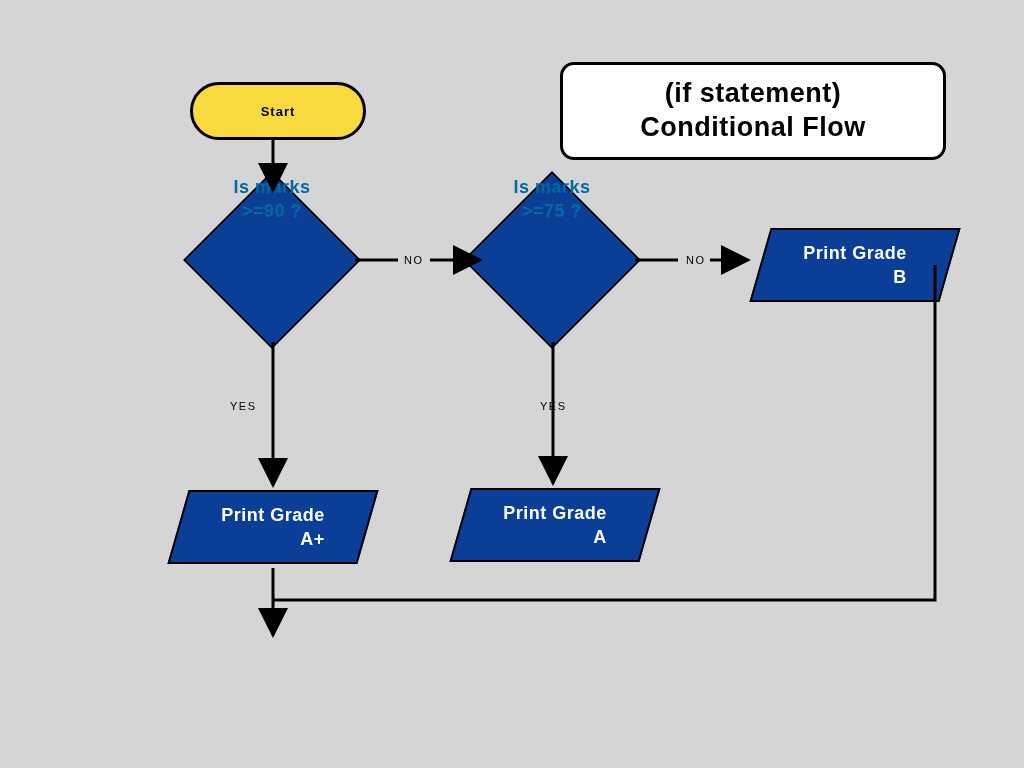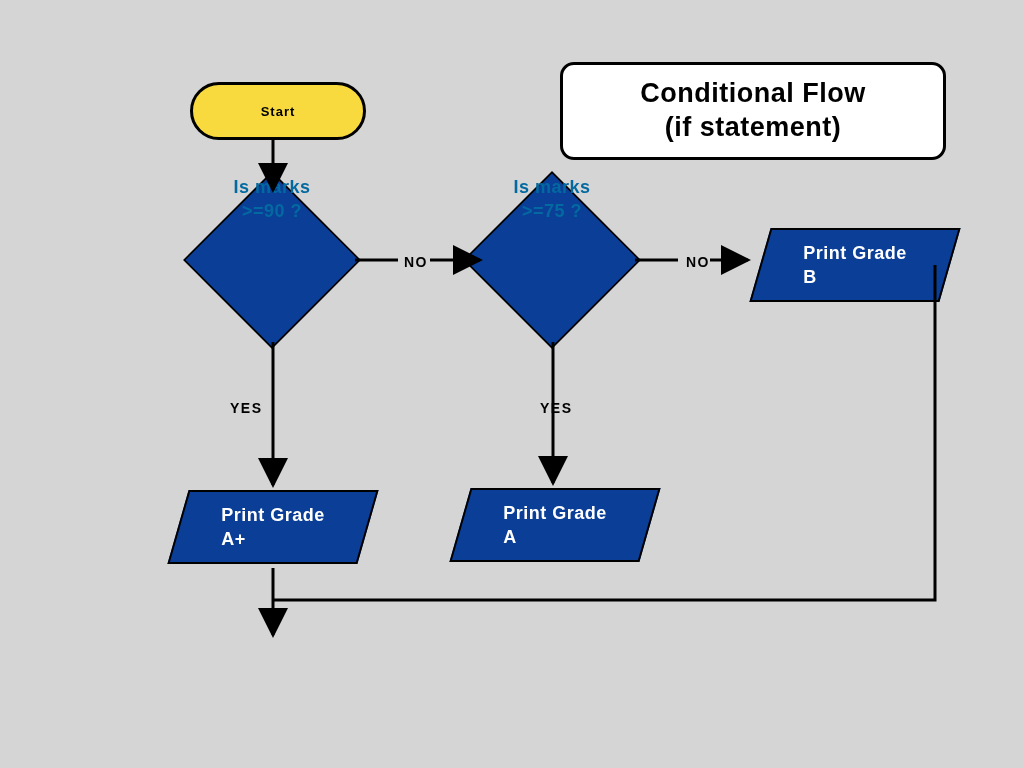--- a/index.html
+++ b/index.html
@@ -81,50 +81,50 @@
     background: #0b3f97;
     transform: skewX(-16deg);
     border: 2px solid #000;
   }
   .parallelogram .text {
     position: absolute;
     inset: 0;
     display: flex;
     align-items: center;
     justify-content: center;
-    text-align: left;
+    text-align: right;
     color: #fff;
     font-weight: 700;
     font-size: 18px;
     line-height: 1.35;
     letter-spacing: 0.5px;
   }
   .edge-label {
     position: absolute;
-    font-size: 14px;
-    font-weight: 700;
+    font-size: 11px;
+    font-weight: 400;
     letter-spacing: 1.5px;
     color: #000;
   }
   svg.arrows {
     position: absolute;
     inset: 0;
     width: 1024px;
     height: 768px;
     pointer-events: none;
   }
 </style>
 </head>
 <body>
 
 <div class="canvas">
 
   <div class="title-box" style="left:560px; top:62px; width:320px;">
+    <div>(if statement)</div>
     <div>Conditional Flow</div>
-    <div>(if statement)</div>
   </div>
 
   <div class="terminator" style="left:190px; top:82px; width:170px; height:52px;">
     <span>Start</span>
   </div>
 
   <div class="diamond" style="left:187px; top:175px;">
     <div class="shape border"></div>
     <div class="shape"></div>
     <div class="text">

